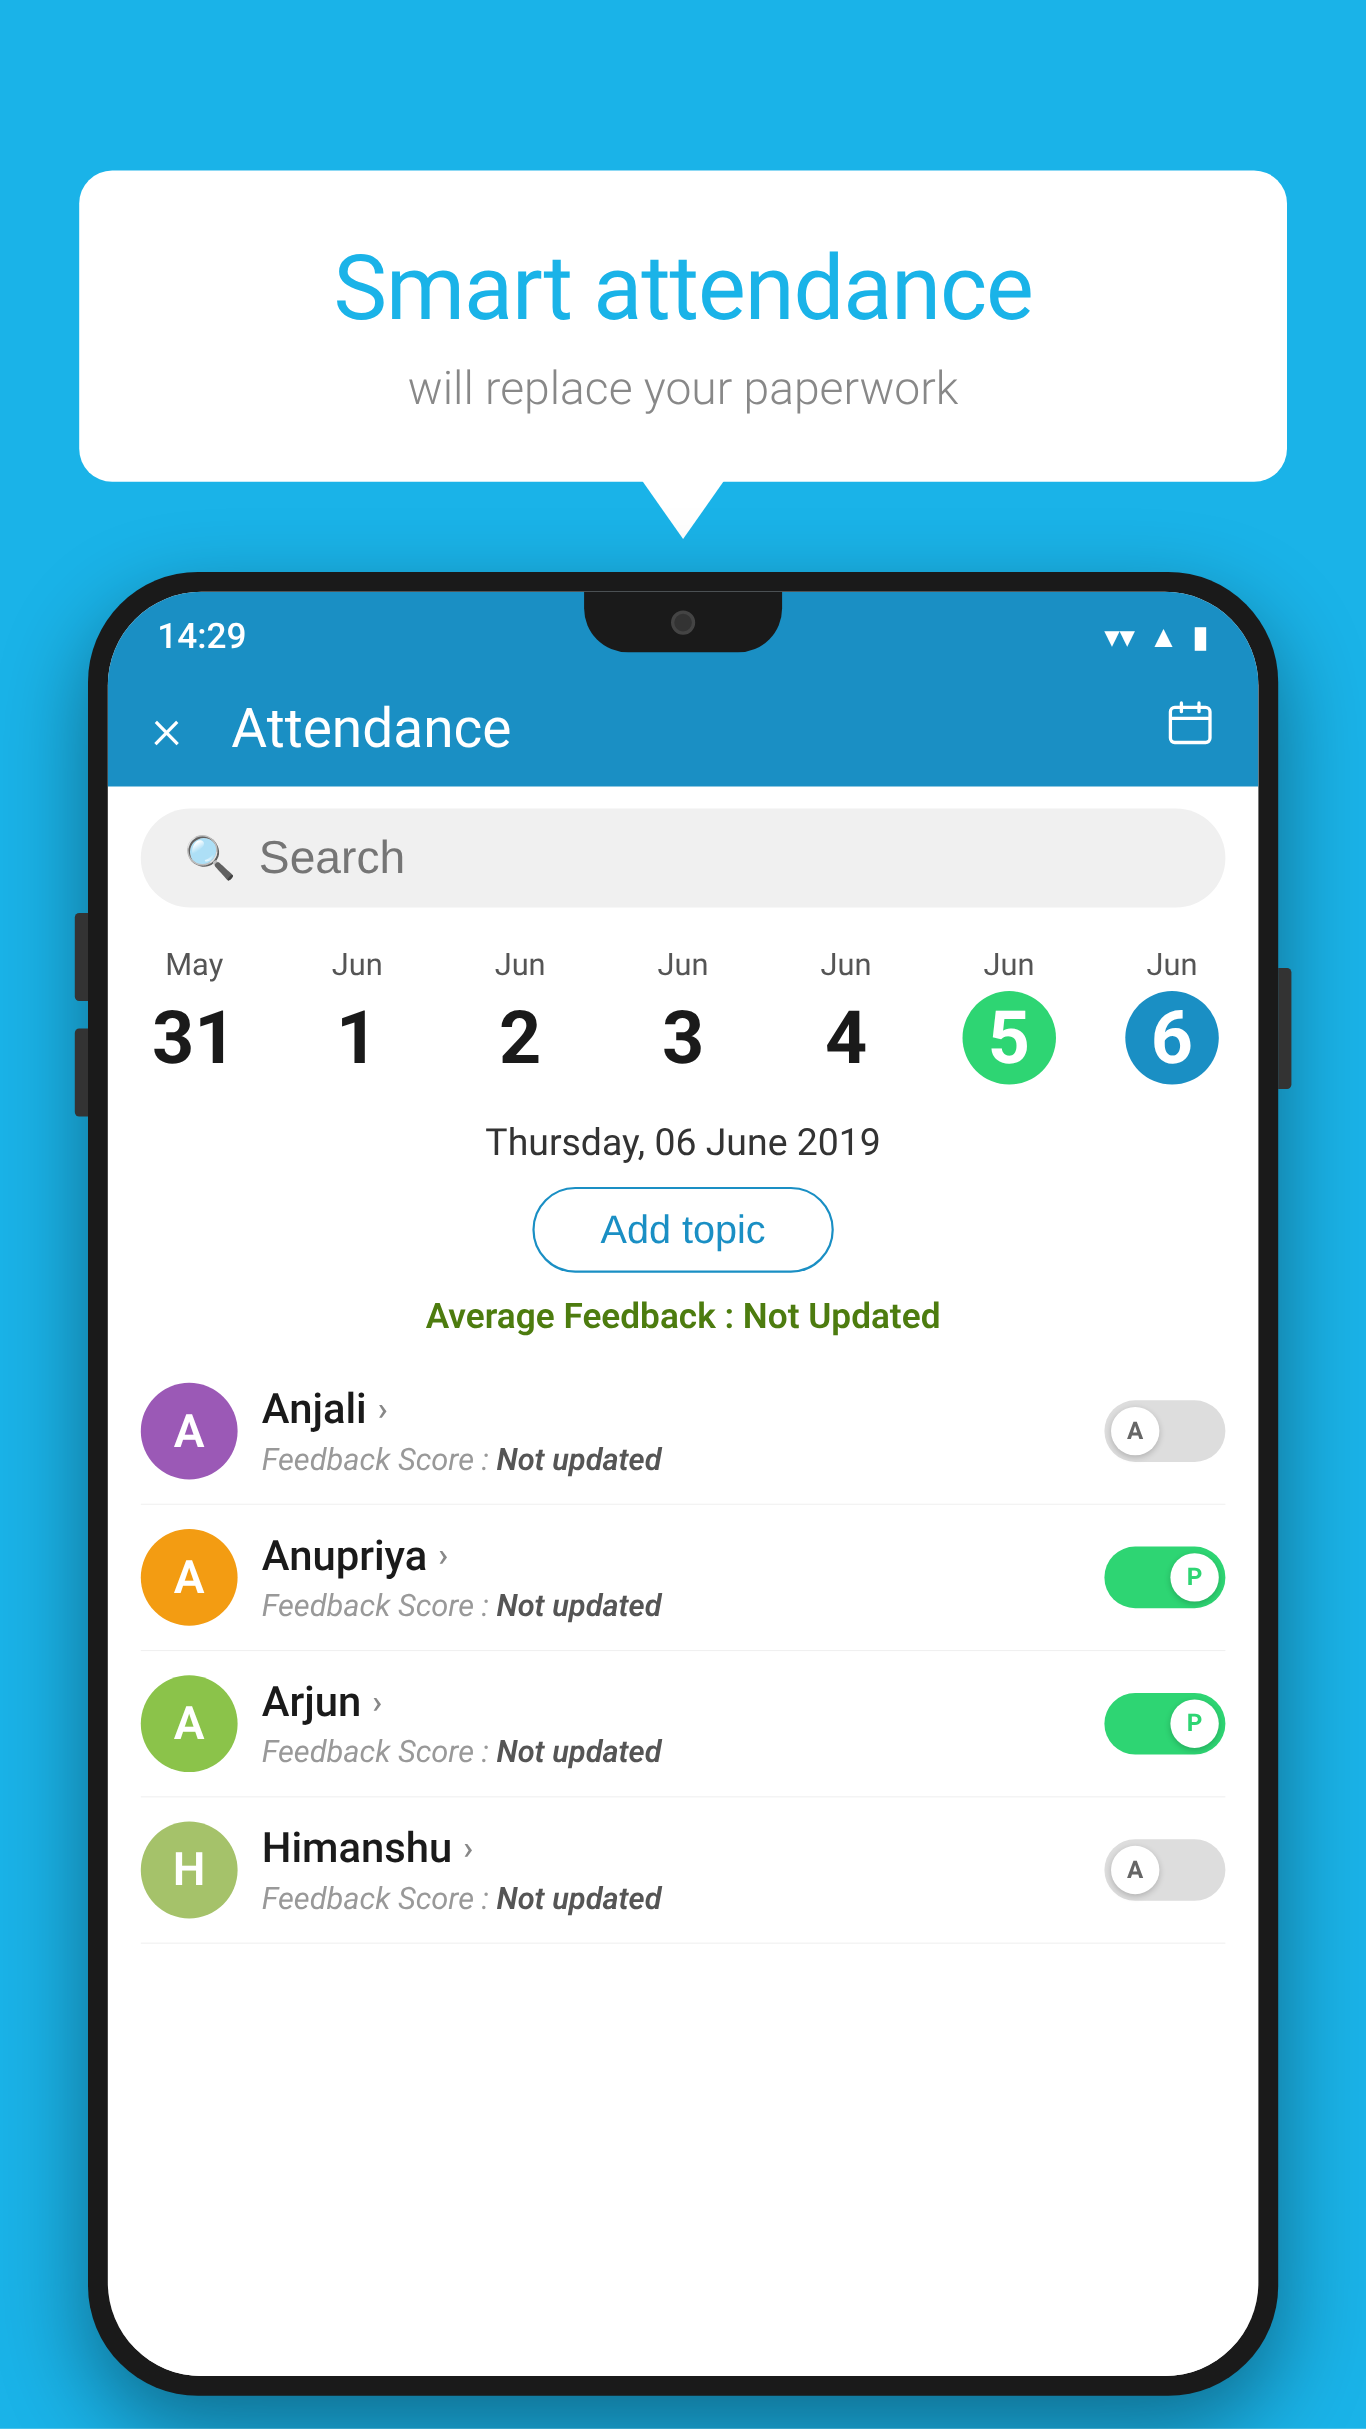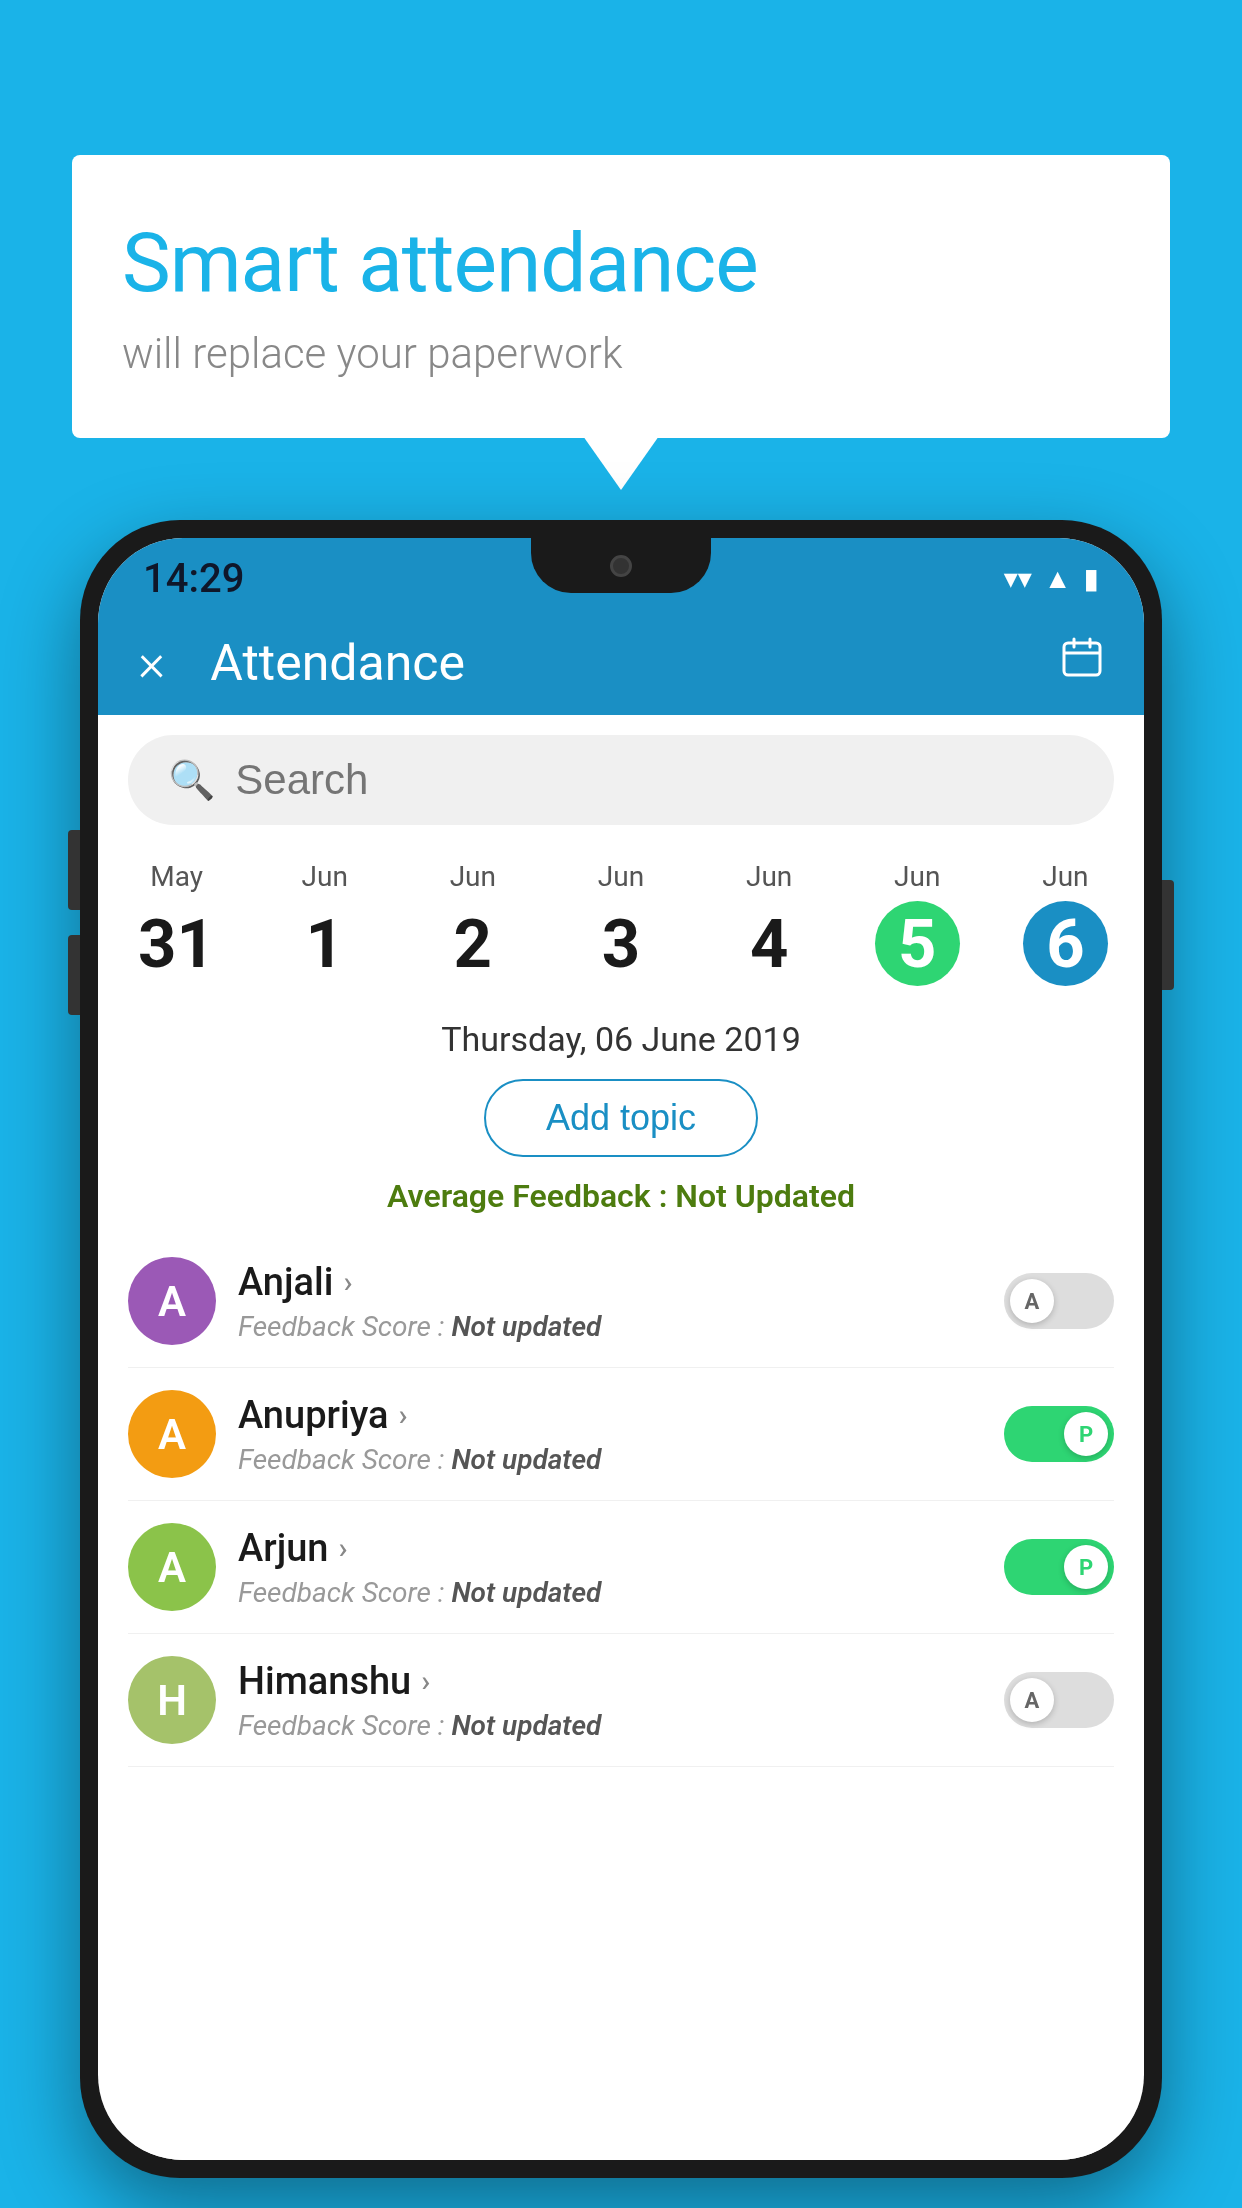--- a/index.html
+++ b/index.html
@@ -16,23 +16,23 @@
     
     .speech-bubble-container {
       position: absolute;
       top: 155px;
       left: 72px;
       right: 72px;
     }
 
     .speech-bubble {
       background: white;
-      border-radius: 8px;
+      border-radius: 30px;
       padding: 60px 50px 60px 50px;
-      text-align: left;
+      text-align: center;
       position: relative;
     }
 
     .speech-bubble::after {
       content: '';
       position: absolute;
       bottom: -52px;
       left: 50%;
       transform: translateX(-50%);
       width: 0;
@@ -106,22 +106,22 @@
       background: #1a8fc4;
       height: 72px;
       display: flex;
       align-items: center;
       justify-content: space-between;
       padding: 0 45px;
       padding-top: 8px;
     }
 
     .status-time {
-      color: #0f172a;
-      font-size: 40px;
+      color: #ffffff;
+      font-size: 32px;
       font-weight: 500;
     }
 
     .status-icons {
       display: flex;
       gap: 12px;
       align-items: center;
     }
 
     .wifi-icon, .signal-icon, .battery-icon {

